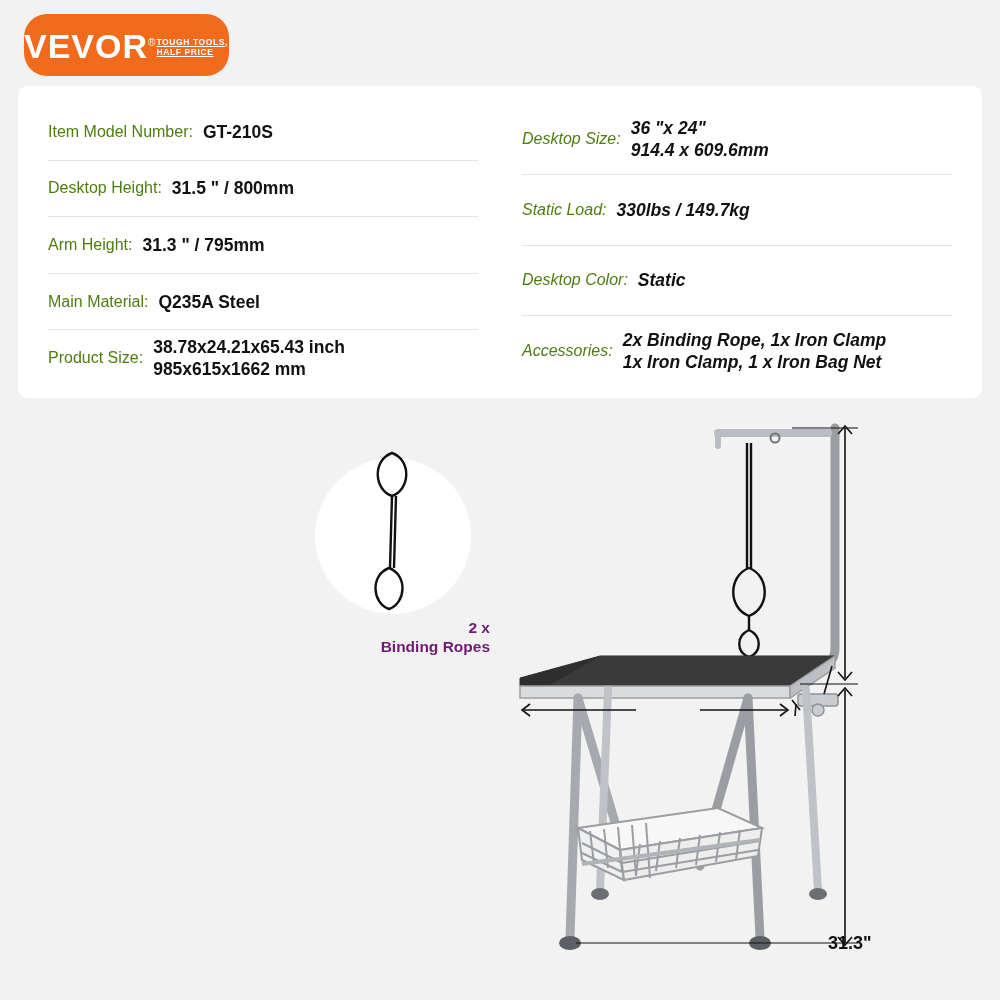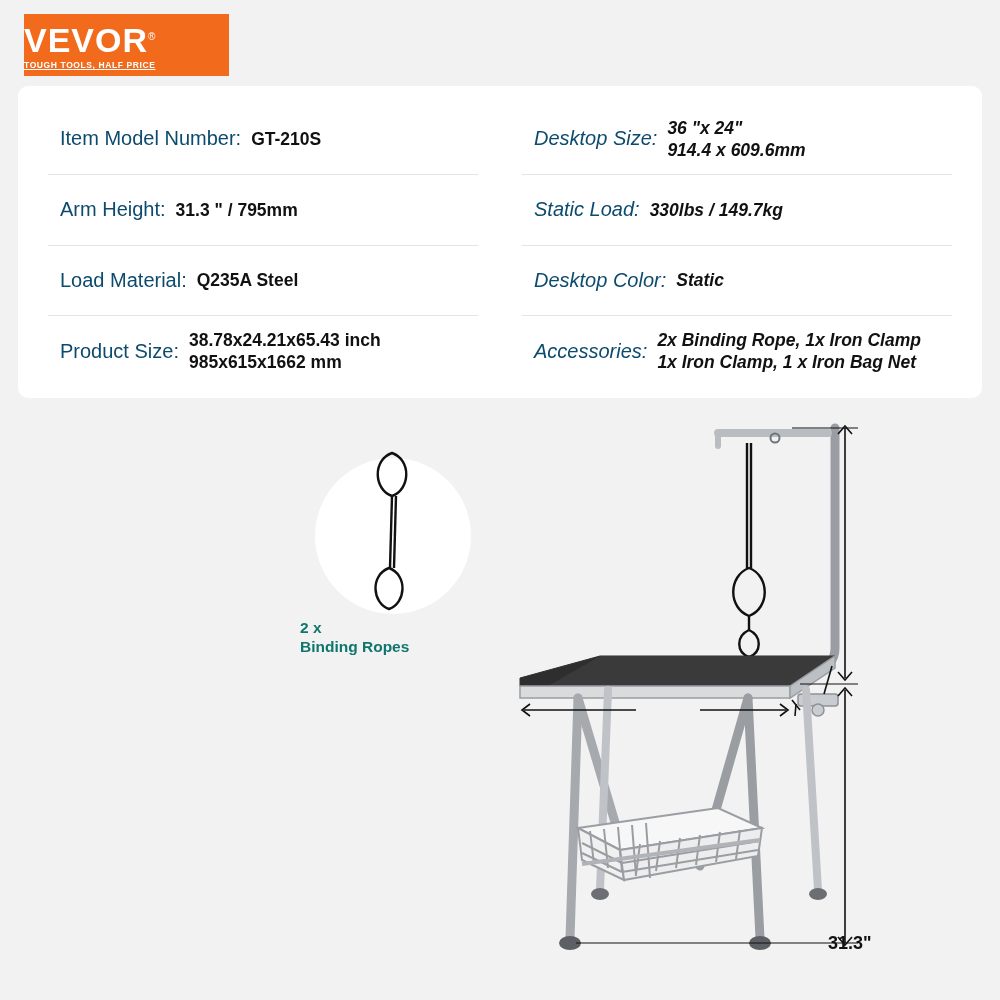--- a/index.html
+++ b/index.html
@@ -17,22 +17,24 @@
 
   
   .logo {
     position: absolute;
     left: 24px;
     top: 14px;
     width: 205px;
     height: 62px;
     background: #f26a1b;
     display: flex;
-    flex-direction: column;
+    flex-direction: row;
+    align-items: center;
     justify-content: center;
+    border-radius: 23px;
   }
   .logo-word {
     color: #ffffff;
     font-size: 34px;
     font-weight: bold;
     letter-spacing: 1px;
     line-height: 34px;
     position: relative;
   }
   .logo-reg {
@@ -73,25 +75,24 @@
   .spec-row {
     flex: 1 1 0;
     display: flex;
     align-items: center;
     border-bottom: 1px solid #e3e3e3;
     min-height: 0;
   }
   .spec-row.last { border-bottom: none; }
 
   .spec-label {
-    color: #0c4a6e;
-    font-size: 20px;
+    color: #4d7c0f;
+    font-size: 16px;
     white-space: nowrap;
     padding-right: 10px;
-    margin-left: 12px;
   }
   .spec-value {
     color: #111111;
     font-size: 17.5px;
     font-weight: bold;
     line-height: 22px;
   }
   .spec-value .l2 { display: block; }
 
   
@@ -110,22 +111,22 @@
     width: 156px;
     height: 156px;
     background: #ffffff;
     border-radius: 50%;
   }
   .rope-caption {
     position: absolute;
     left: 300px;
     top: 220px;
     width: 190px;
-    text-align: left;
-    color: #0f766e;
+    text-align: right;
+    color: #701a75;
     font-size: 15.5px;
     font-weight: bold;
     line-height: 19px;
   }
 
   .dim-label {
     position: absolute;
     color: #111111;
     font-weight: bold;
     font-size: 18px;
@@ -147,30 +148,36 @@
 
   <div class="spec-col left">
 
     <div class="spec-row">
       <span class="spec-label">Item Model Number:</span>
       <span class="spec-value">
         <span>GT-210S</span>
       </span>
     </div>
 
+    <div class="spec-row">
+      <span class="spec-label">Desktop Height:</span>
+      <span class="spec-value">
+        <span>31.5 " / 800mm</span>
+      </span>
+    </div>
 
     <div class="spec-row">
       <span class="spec-label">Arm Height:</span>
       <span class="spec-value">
         <span>31.3 " / 795mm</span>
       </span>
     </div>
 
     <div class="spec-row">
-      <span class="spec-label">Load Material:</span>
+      <span class="spec-label">Main Material:</span>
       <span class="spec-value">
         <span>Q235A Steel</span>
       </span>
     </div>
 
     <div class="spec-row last">
       <span class="spec-label">Product Size:</span>
       <span class="spec-value">
         <span class="l2">38.78x24.21x65.43 inch</span>
         <span class="l2">985x615x1662 mm</span>

